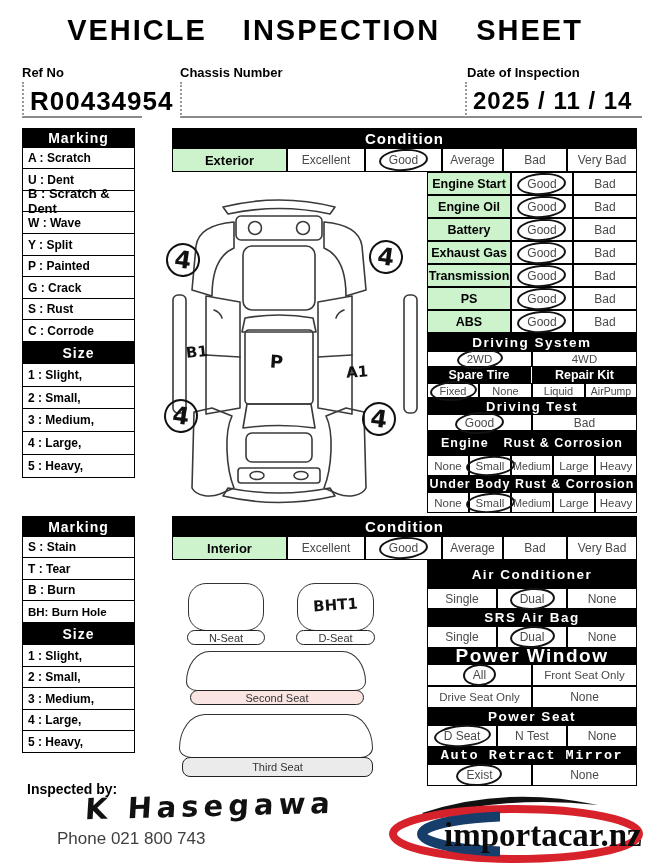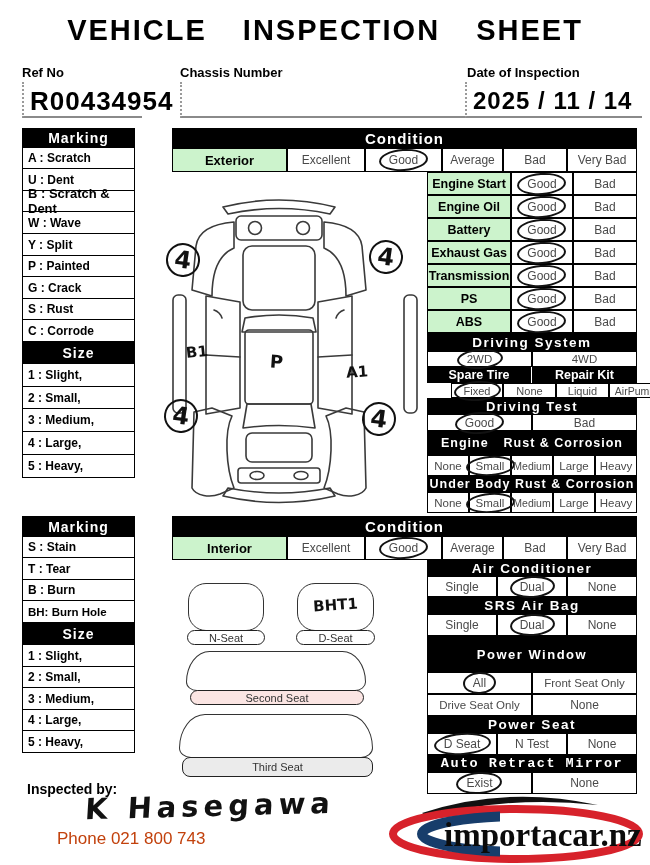--- a/index.html
+++ b/index.html
@@ -184,21 +184,21 @@
           <span class="circlable circled">2WD</span>
         </div>
       <div class="cell" style="font-size:11.5px;">
           <span class="circlable">4WD</span>
         </div>
     </div>
     <div class="grid2" style="height:16px;">
       <div class="bar" style="font-size:12.5px;border-right:1px solid #fff;">Spare Tire</div>
       <div class="bar" style="font-size:12.5px;">Repair Kit</div>
     </div>
-    <div class="grid4" style="height:15px;margin-left:24px;">
+    <div class="grid4" style="height:15px;">
       <div class="cell" style="font-size:11px;">
           <span class="circlable circled">Fixed</span>
         </div>
       <div class="cell" style="font-size:11px;">
           <span class="circlable">None</span>
         </div>
       <div class="cell" style="font-size:11px;">
           <span class="circlable">Liquid</span>
         </div>
       <div class="cell" style="font-size:10.5px;">
@@ -338,21 +338,21 @@
       <div class="cell">
           <span class="circlable">Bad</span>
         </div>
       <div class="cell">
           <span class="circlable">Very Bad</span>
         </div>
     </div>
   </div>
 
   <div class="abs" style="left:427px;top:560px;width:210px;">
-    <div class="bar" style="height:16px;font-size:13.5px;letter-spacing:1.5px;">Air Conditioner</div>
+    <div class="bar" style="height:28px;font-size:13.5px;letter-spacing:1.5px;">Air Conditioner</div>
     <div class="grid3" style="height:21px;">
       <div class="cell">
           <span class="circlable">Single</span>
         </div>
       <div class="cell">
           <span class="circlable circled">Dual</span>
         </div>
       <div class="cell">
           <span class="circlable">None</span>
         </div>
@@ -362,21 +362,21 @@
       <div class="cell">
           <span class="circlable">Single</span>
         </div>
       <div class="cell">
           <span class="circlable circled">Dual</span>
         </div>
       <div class="cell">
           <span class="circlable">None</span>
         </div>
     </div>
-    <div class="bar" style="height:36px;font-size:13px;letter-spacing:1.5px;">Power Window</div>
+    <div class="bar" style="height:16px;font-size:19px;letter-spacing:1.5px;">Power Window</div>
     <div class="grid2" style="height:22px;">
       <div class="cell">
           <span class="circlable circled">All</span>
         </div>
       <div class="cell" style="font-size:11.5px;">
           <span class="circlable">Front Seat Only</span>
         </div>
     </div>
     <div class="grid2" style="height:22px;">
       <div class="cell" style="font-size:11.5px;">
@@ -418,21 +418,21 @@
   <div class="abs seatpill" style="left:296px;top:630px;width:79px;height:15px;">D-Seat</div>
 
   <div class="abs seatback" style="left:186px;top:651px;width:180px;height:40px;border-radius:26px 26px 12px 12px / 34px 34px 10px 10px;"></div>
   <div class="abs seatpill" style="left:190px;top:690px;width:174px;height:15px;background:#fbe5e3;">Second Seat</div>
 
   <div class="abs seatback" style="left:179px;top:714px;width:194px;height:44px;border-radius:26px 26px 12px 12px / 34px 34px 10px 10px;"></div>
   <div class="abs seatpill" style="left:182px;top:757px;width:191px;height:20px;background:#ebebeb;">Third Seat</div>
 
   <div class="abs" style="left:27px;top:781px;font-size:14px;font-weight:bold;">Inspected by:</div>
   <div class="abs hand" style="left:85px;top:789px;font-size:29px;letter-spacing:5px;transform:rotate(-1.5deg) skewX(-5deg);">K  Hasegawa</div>
-  <div class="abs" style="left:57px;top:829px;font-size:17px;color:#c2410c;">Phone  021 800 743</div>
+  <div class="abs" style="left:57px;top:829px;font-size:17px;color:#404040;">Phone  021 800 743</div>
 
   <svg class="abs" style="left:388px;top:791px;" width="256" height="72" viewBox="0 0 256 72">
     <defs>
         <clipPath id="lh">
           <rect x="0" y="0" width="112" height="72"></rect>
         </clipPath>
       </defs>
     <path d="M 34 22 Q 118 -6 210 14 Q 120 4 40 26 Z" fill="#111"></path>
     <ellipse cx="128" cy="43" rx="123" ry="25" stroke="#d7222b" stroke-width="8" fill="none"></ellipse>
     <ellipse cx="136" cy="43" rx="102" ry="18" stroke="#173d6b" stroke-width="10" fill="none" clip-path="url(#lh)"></ellipse>

